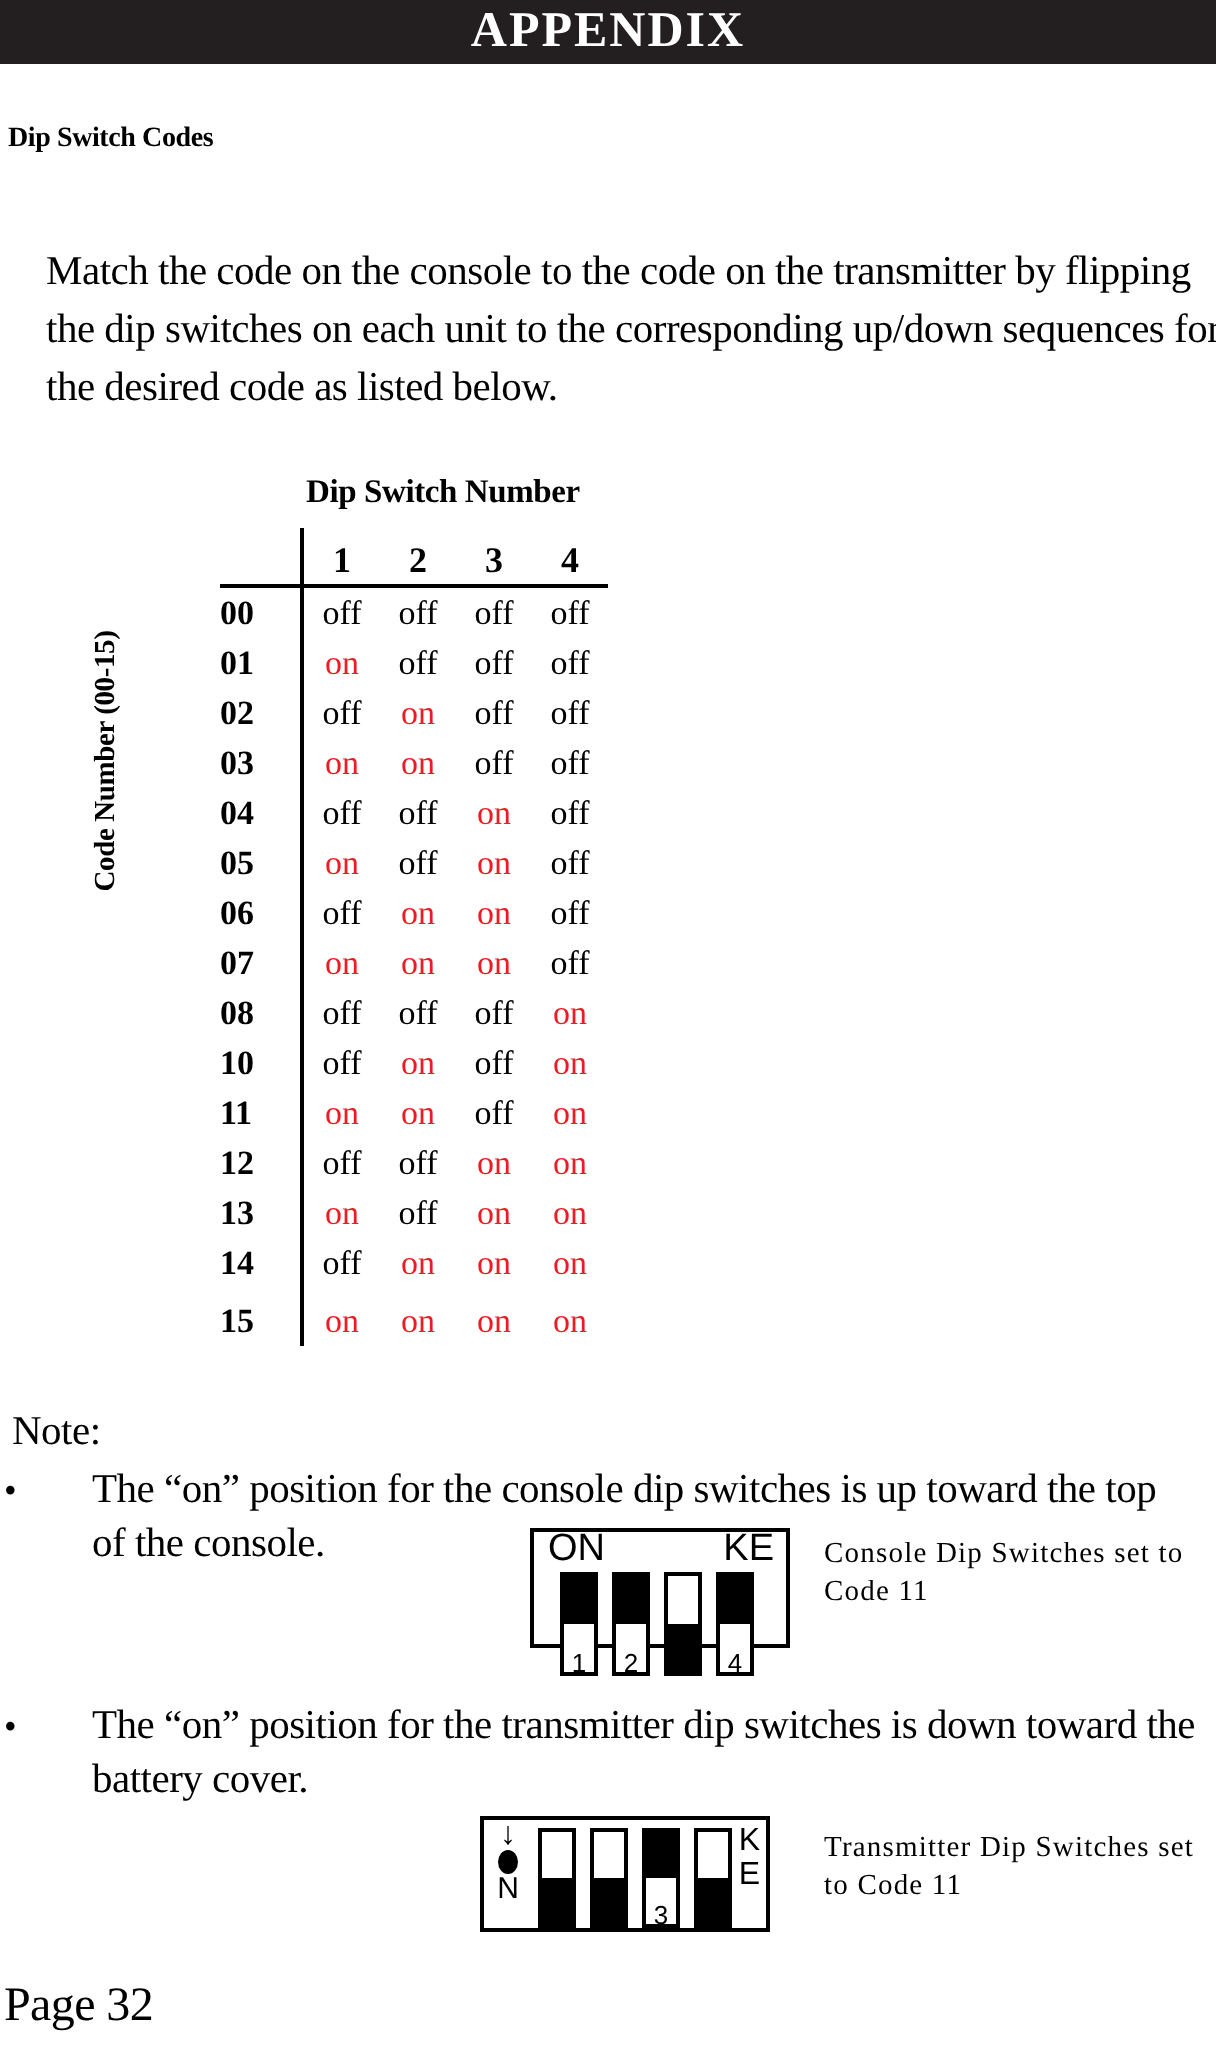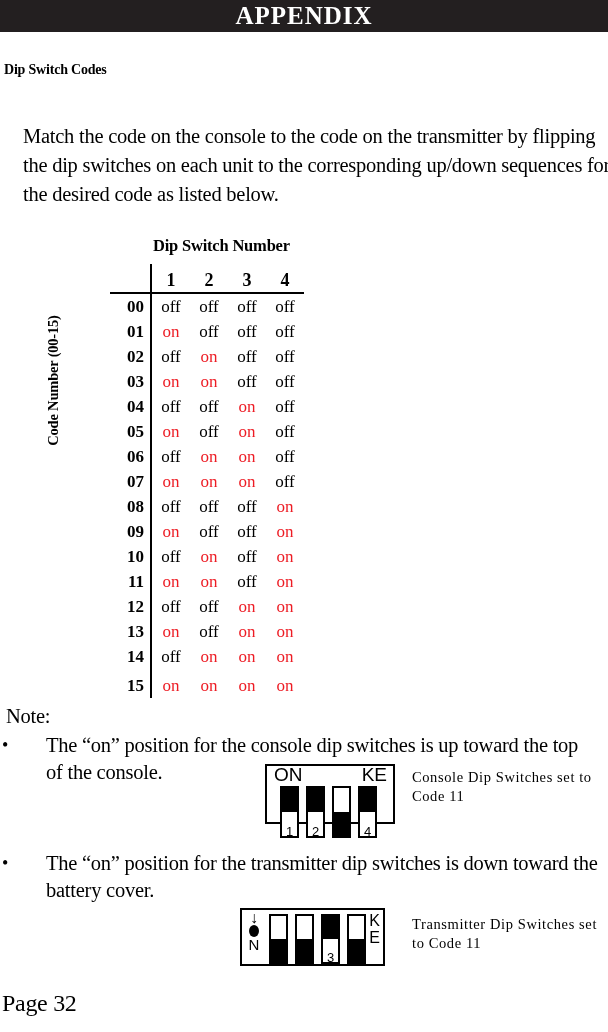--- a/index.html
+++ b/index.html
@@ -85,21 +85,21 @@
     margin: 0;
     text-align: center;
     font-size: 17px;
     height: 25px;
     font-weight: normal;
   }
   #code-table .code-cell {
     font-weight: bold;
     font-size: 17px;
     width: 34px;
-    text-align: right;
+    text-align: left;
     padding-right: 6px;
     border-right: 2.2px solid #000;
   }
   #code-table .sw-head {
     font-weight: bold;
     font-size: 18px;
     width: 38px;
   }
   #code-table thead th {
     border-bottom: 2.2px solid #000;
@@ -337,27 +337,20 @@
         <tr>
           <td class="code-cell">07</td>
           <td class="val-on">on</td>
           <td class="val-on">on</td>
           <td class="val-on">on</td>
           <td class="val-off">off</td>
         </tr>
         <tr>
           <td class="code-cell">08</td>
           <td class="val-off">off</td>
-          <td class="val-off">off</td>
-          <td class="val-off">off</td>
-          <td class="val-on">on</td>
-        </tr>
-        <tr>
-          <td class="code-cell">09</td>
-          <td class="val-on">on</td>
           <td class="val-off">off</td>
           <td class="val-off">off</td>
           <td class="val-on">on</td>
         </tr>
         <tr>
           <td class="code-cell">10</td>
           <td class="val-off">off</td>
           <td class="val-on">on</td>
           <td class="val-off">off</td>
           <td class="val-on">on</td>

